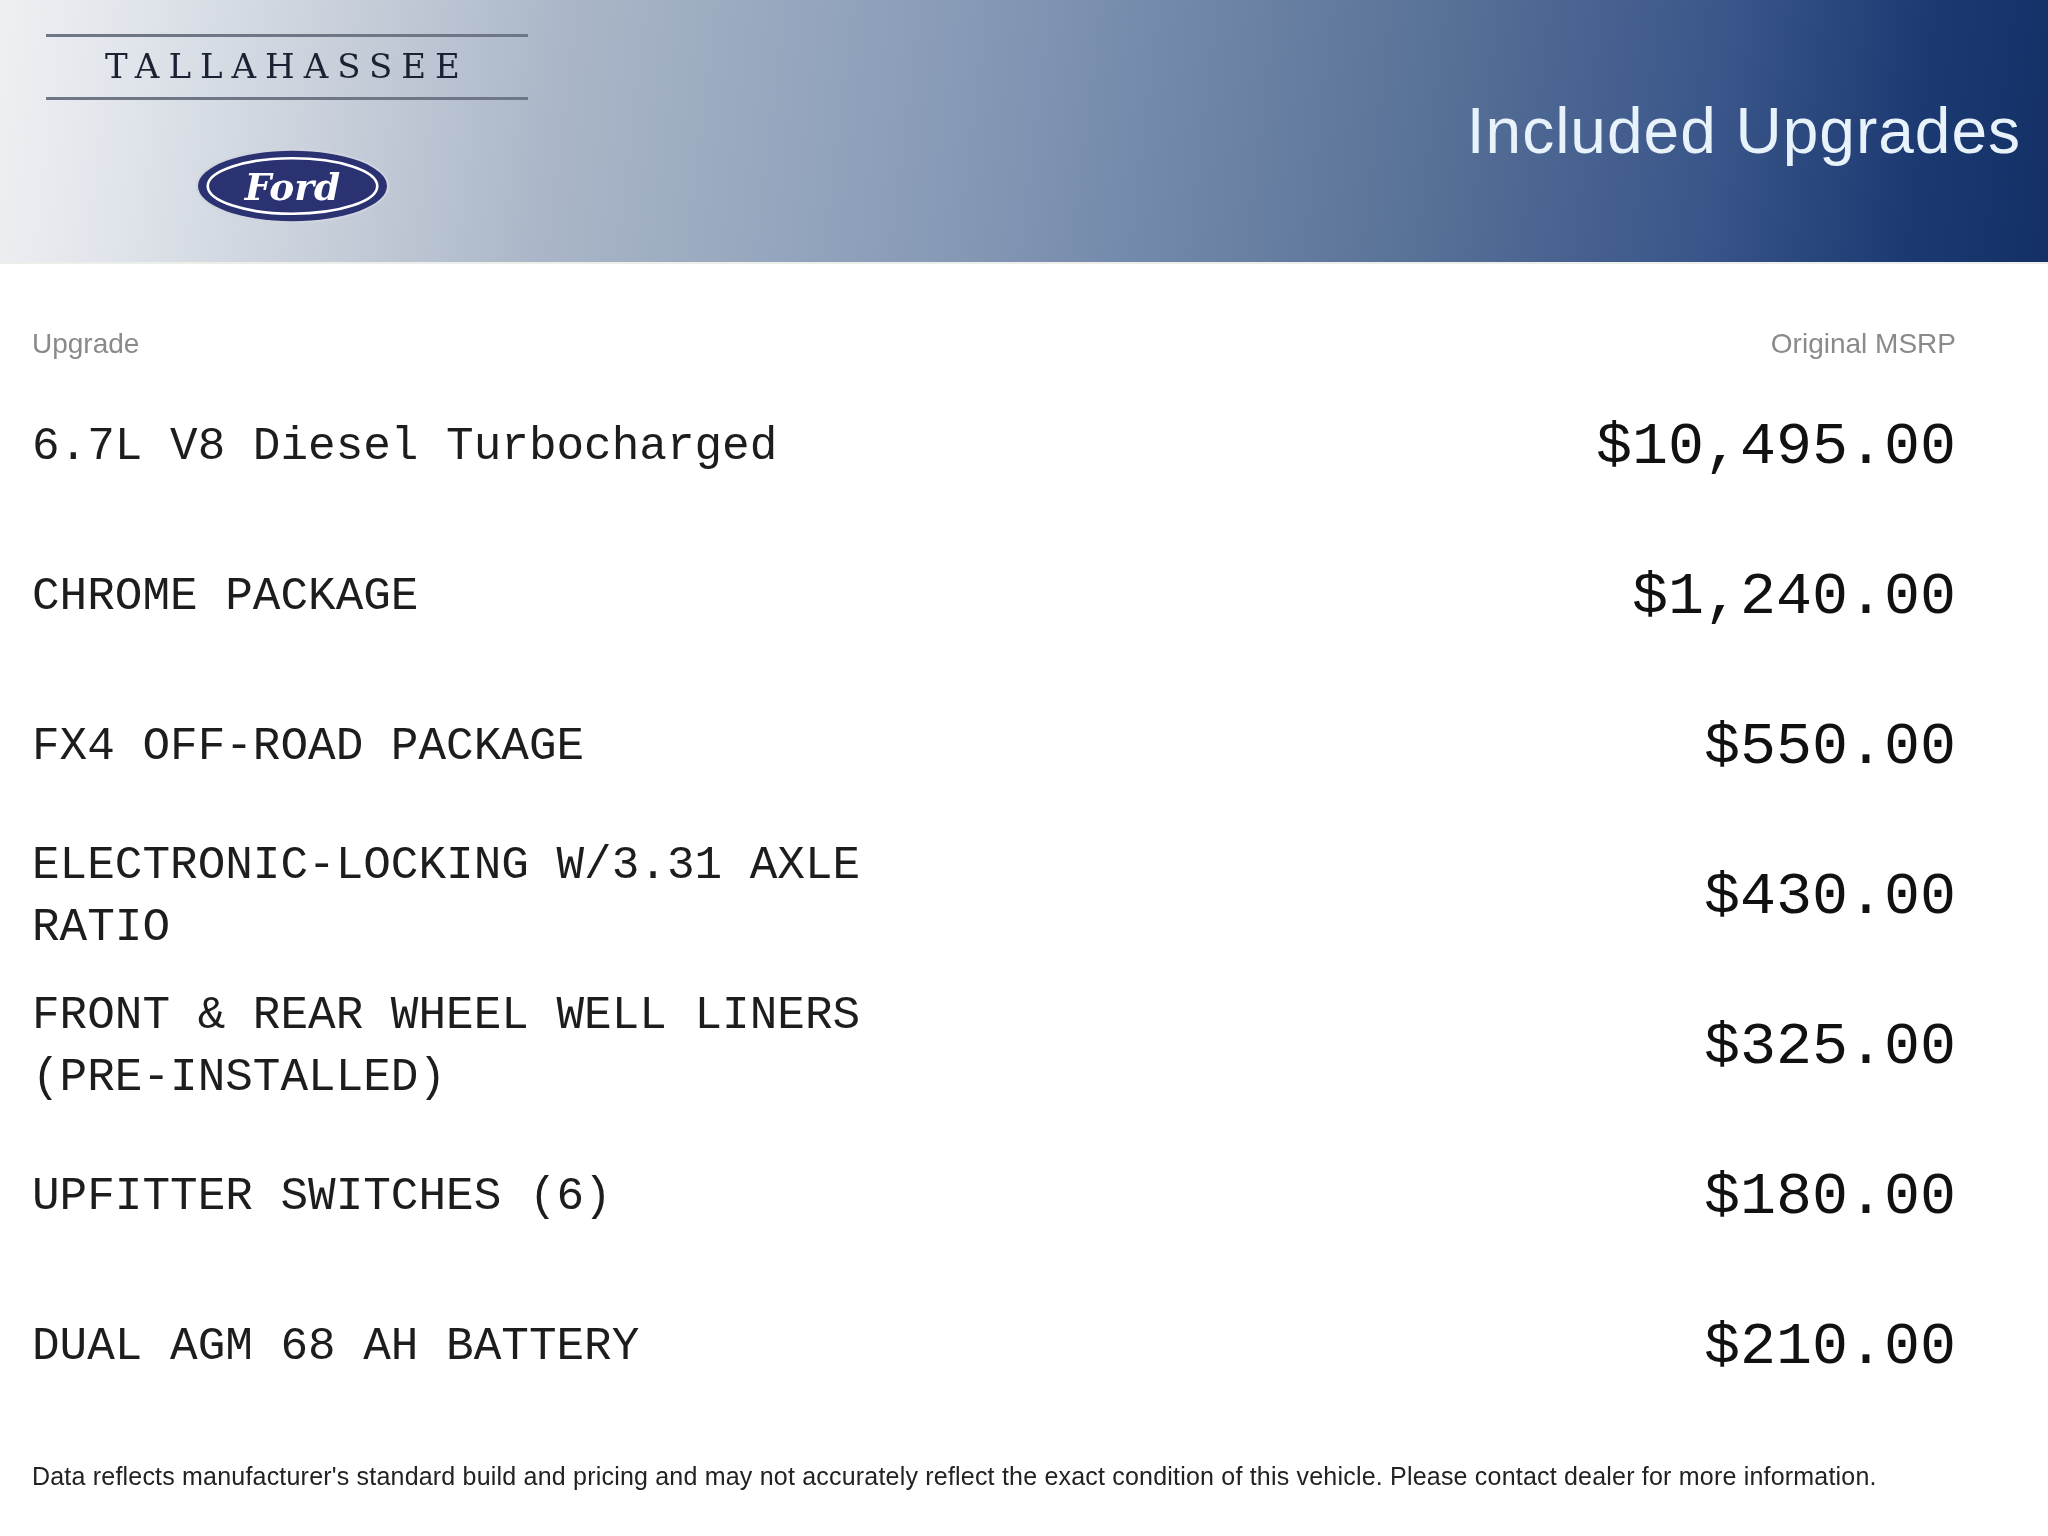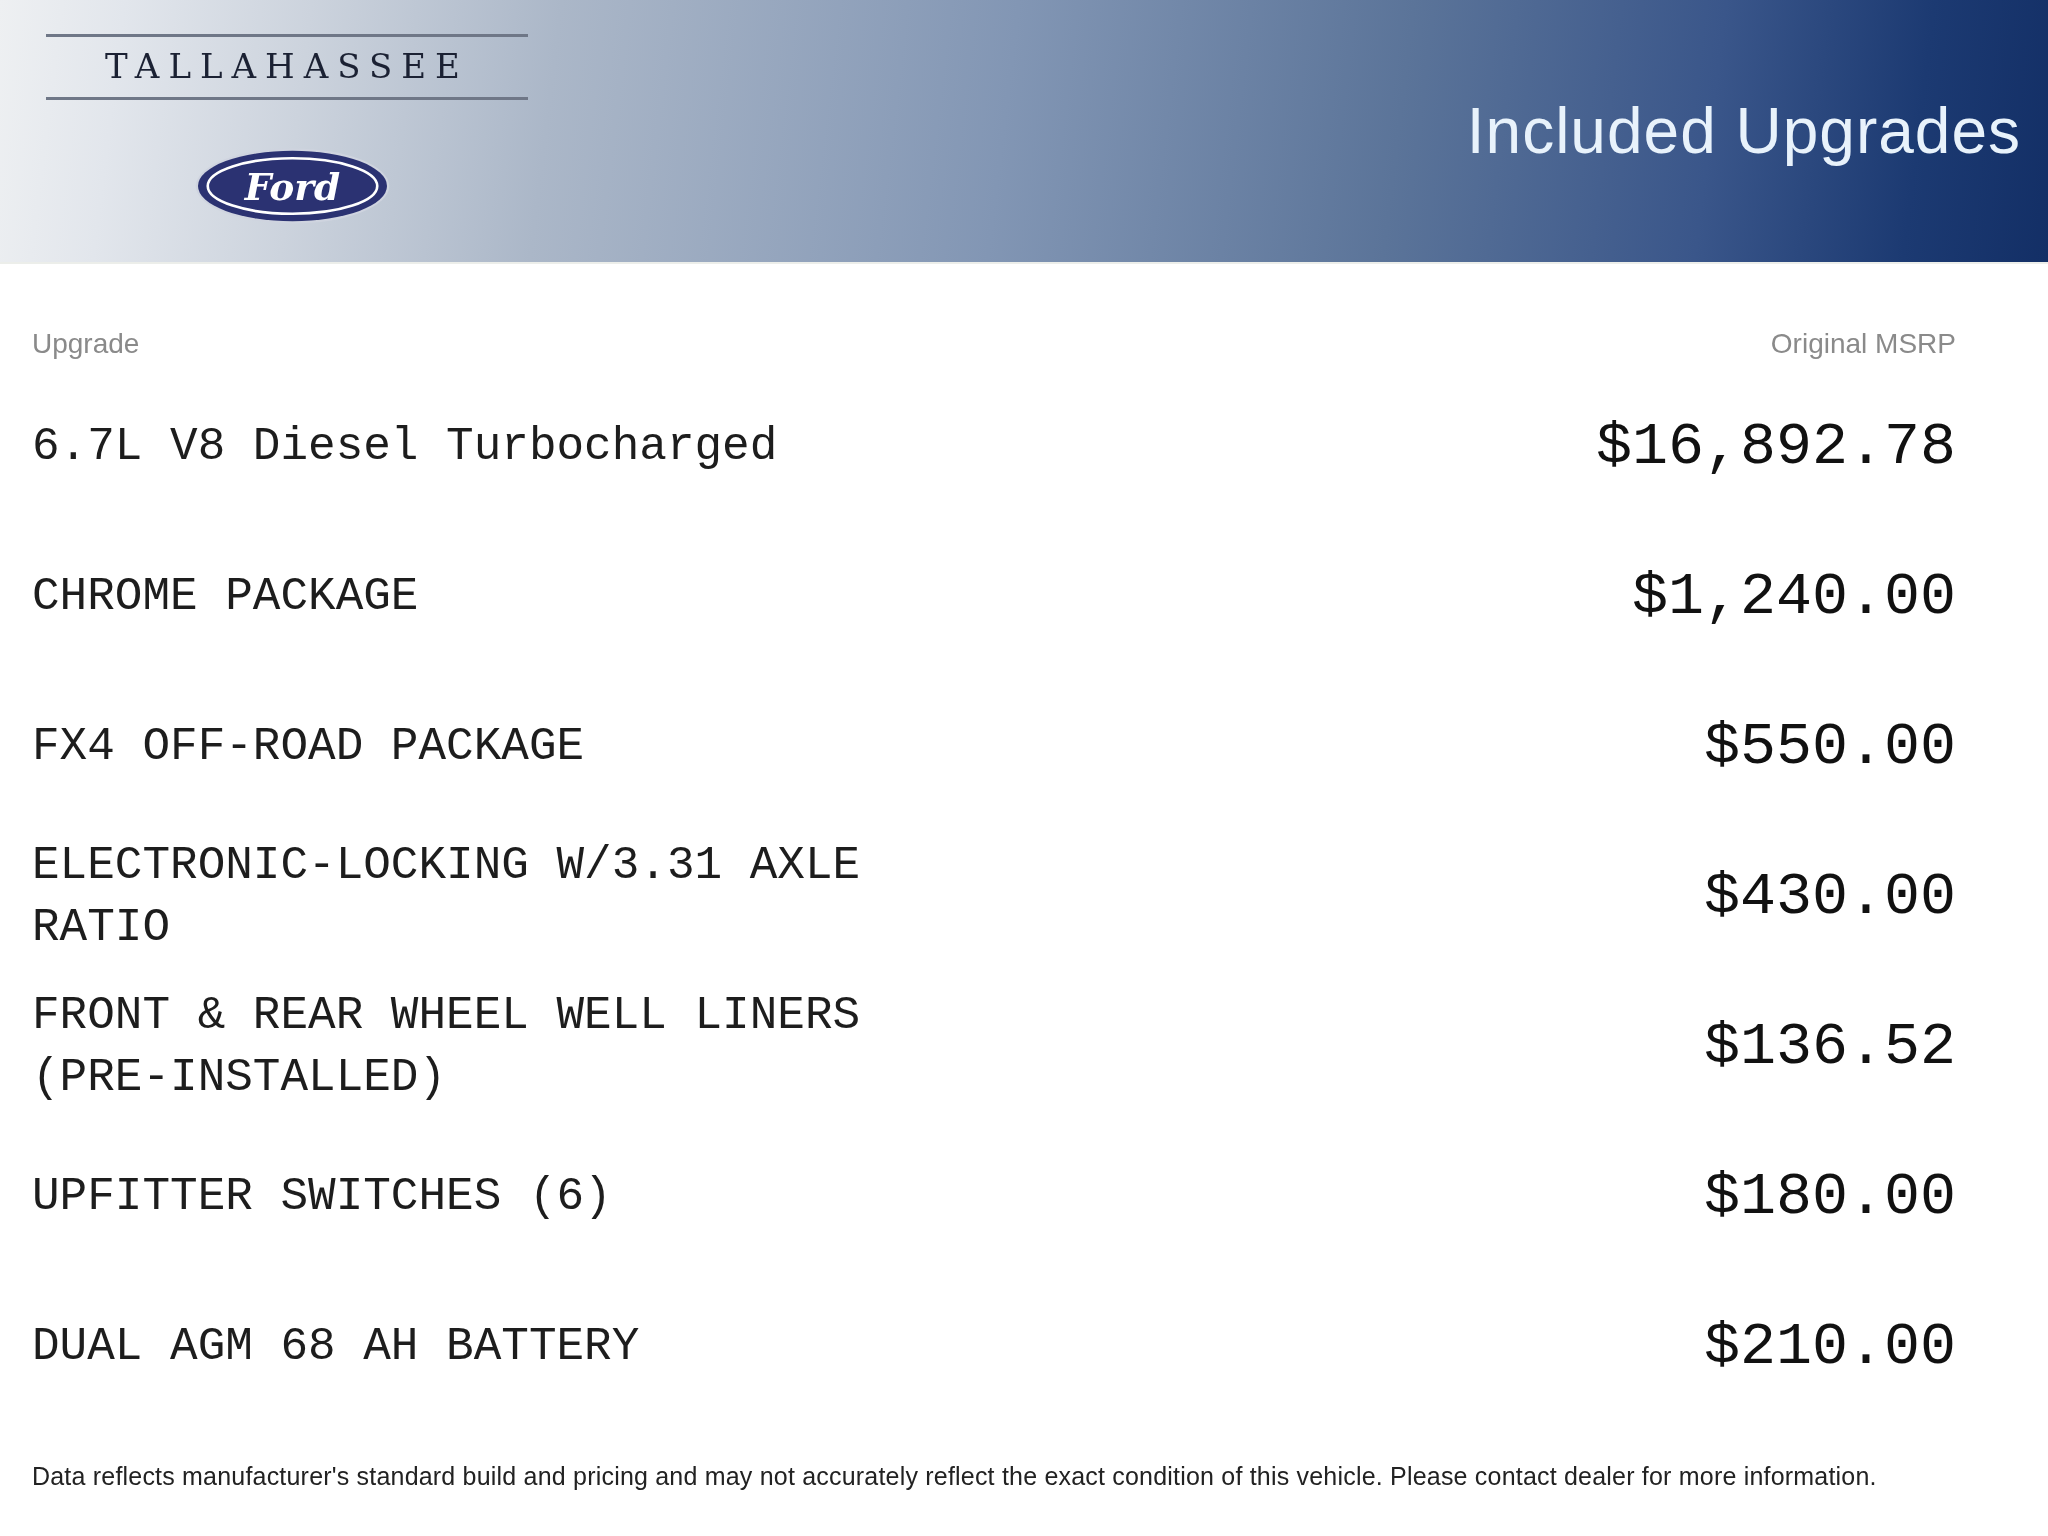--- a/index.html
+++ b/index.html
@@ -125,41 +125,41 @@
 
     <div class="table-header">
       <span>Upgrade</span>
       <span>Original MSRP</span>
     </div>
 
     <div class="rows">
 
       <div class="row">
         <div class="upgrade-name">6.7L V8 Diesel Turbocharged</div>
-        <div class="upgrade-msrp">$16,892.78</div>
+        <div class="upgrade-msrp">$10,495.00</div>
       </div>
 
       <div class="row">
         <div class="upgrade-name">CHROME PACKAGE</div>
         <div class="upgrade-msrp">$1,240.00</div>
       </div>
 
       <div class="row">
         <div class="upgrade-name">FX4 OFF-ROAD PACKAGE</div>
         <div class="upgrade-msrp">$550.00</div>
       </div>
 
       <div class="row">
         <div class="upgrade-name">ELECTRONIC-LOCKING W/3.31 AXLE RATIO</div>
         <div class="upgrade-msrp">$430.00</div>
       </div>
 
       <div class="row">
         <div class="upgrade-name">FRONT &amp; REAR WHEEL WELL LINERS (PRE-INSTALLED)</div>
-        <div class="upgrade-msrp">$136.52</div>
+        <div class="upgrade-msrp">$325.00</div>
       </div>
 
       <div class="row">
         <div class="upgrade-name">UPFITTER SWITCHES (6)</div>
         <div class="upgrade-msrp">$180.00</div>
       </div>
 
       <div class="row">
         <div class="upgrade-name">DUAL AGM 68 AH BATTERY</div>
         <div class="upgrade-msrp">$210.00</div>

